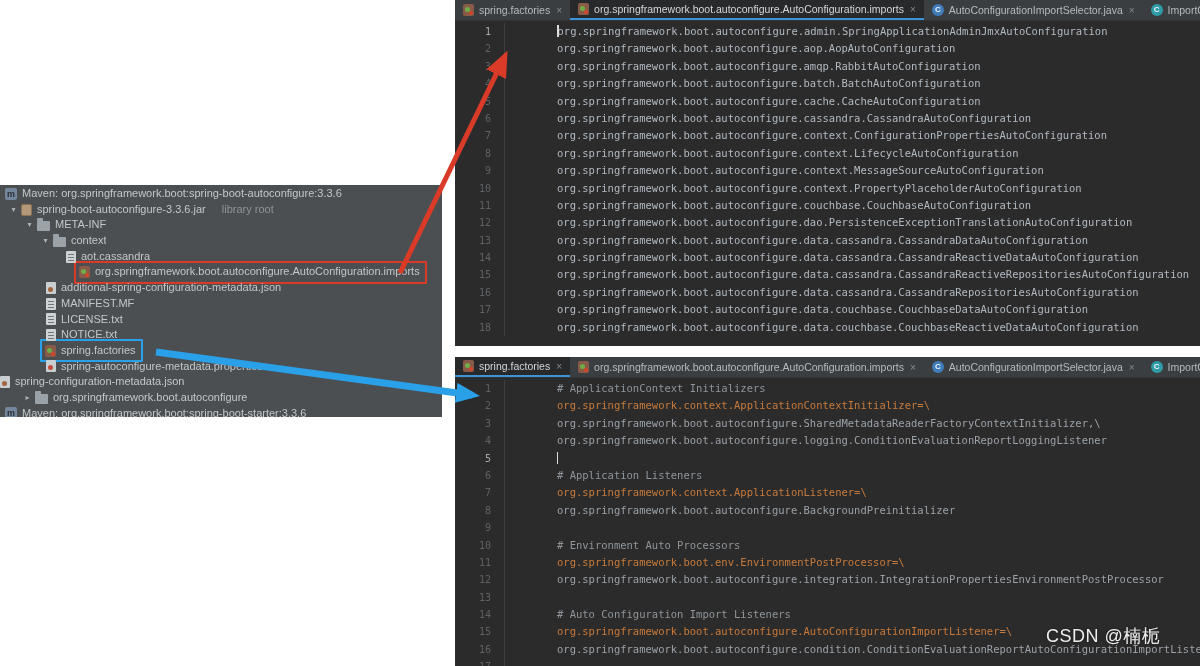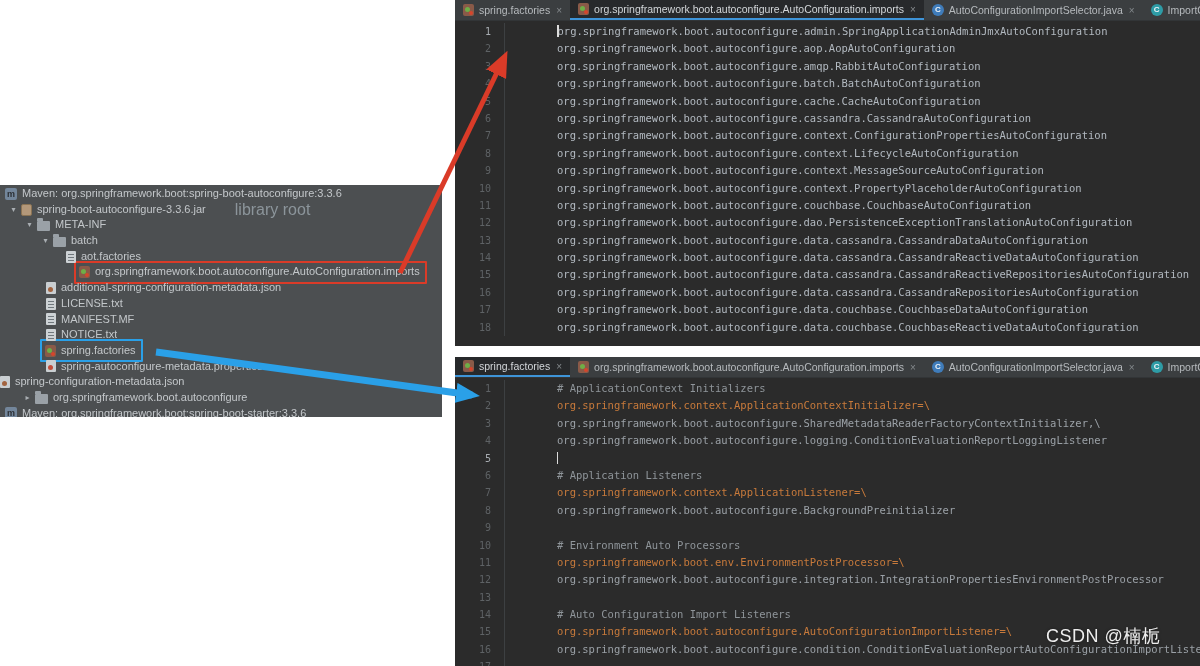--- a/index.html
+++ b/index.html
@@ -6,21 +6,21 @@
   #stage{position:relative;width:1200px;height:666px;background:#ffffff;overflow:hidden;
          font-family:"Liberation Sans",sans-serif;}
 
   
   .tree{position:absolute;left:0;top:185px;width:442px;height:232px;background:#4c4f51;
         overflow:hidden;padding-top:1px;box-sizing:border-box;}
   .trow{height:15.7px;line-height:15.7px;display:flex;align-items:center;white-space:nowrap;
         color:#c3c7ca;font-size:11px;}
   .trow .chev{width:11px;font-size:8px;color:#a9aeb2;flex:0 0 auto;text-align:center;margin-right:2px;}
   .trow .lbl{overflow:hidden;}
-  .badge{color:#8c959b;margin-left:22px;font-size:16px;padding-left:7px;}
+  .badge{color:#8c959b;margin-left:9px;font-size:11px;padding-left:7px;}
   .row-box{display:inline-flex;align-items:center;height:19px;border:2px solid;border-radius:1px;
            margin:-2px 0 -2px -6px;padding:0 5px 0 3px;}
   .row-box.red{border-color:#da3b28;}
   .row-box.blue{border-color:#2aa0e8;}
 
   
   .ic{display:inline-block;flex:0 0 auto;margin-right:5px;position:relative;}
   .ic-maven{width:12px;height:12px;background:#73869b;border-radius:2px;color:#2b2f34;
             font-size:9px;font-weight:bold;text-align:center;line-height:12px;}
   .ic-jar{width:11px;height:12px;background:#b3987a;border-radius:2px;border:1px solid #8a7354;box-sizing:border-box;}
@@ -86,43 +86,43 @@
       <span class="badge">library root</span>
     </div>
     <div class="trow" style="padding-left:24px">
       <span class="chev">▾</span>
       <span class="ic ic-folder"></span>
       <span class="lbl">META-INF</span>
     </div>
     <div class="trow" style="padding-left:40px">
       <span class="chev">▾</span>
       <span class="ic ic-folder"></span>
-      <span class="lbl">batch</span>
+      <span class="lbl">context</span>
     </div>
     <div class="trow" style="padding-left:66px">
       <span class="ic ic-file"></span>
-      <span class="lbl">aot.factories</span>
+      <span class="lbl">aot.cassandra</span>
     </div>
     <div class="trow" style="padding-left:80px">
       <span class="row-box red">
         <span class="ic ic-springfile"></span>
         <span class="lbl">org.springframework.boot.autoconfigure.AutoConfiguration.imports</span>
       </span>
     </div>
     <div class="trow" style="padding-left:46px">
       <span class="ic ic-json"></span>
       <span class="lbl">additional-spring-configuration-metadata.json</span>
     </div>
     <div class="trow" style="padding-left:46px">
       <span class="ic ic-file"></span>
+      <span class="lbl">MANIFEST.MF</span>
+    </div>
+    <div class="trow" style="padding-left:46px">
+      <span class="ic ic-file"></span>
       <span class="lbl">LICENSE.txt</span>
-    </div>
-    <div class="trow" style="padding-left:46px">
-      <span class="ic ic-file"></span>
-      <span class="lbl">MANIFEST.MF</span>
     </div>
     <div class="trow" style="padding-left:46px">
       <span class="ic ic-file"></span>
       <span class="lbl">NOTICE.txt</span>
     </div>
     <div class="trow" style="padding-left:46px">
       <span class="row-box blue">
         <span class="ic ic-springfile"></span>
         <span class="lbl">spring.factories</span>
       </span>

